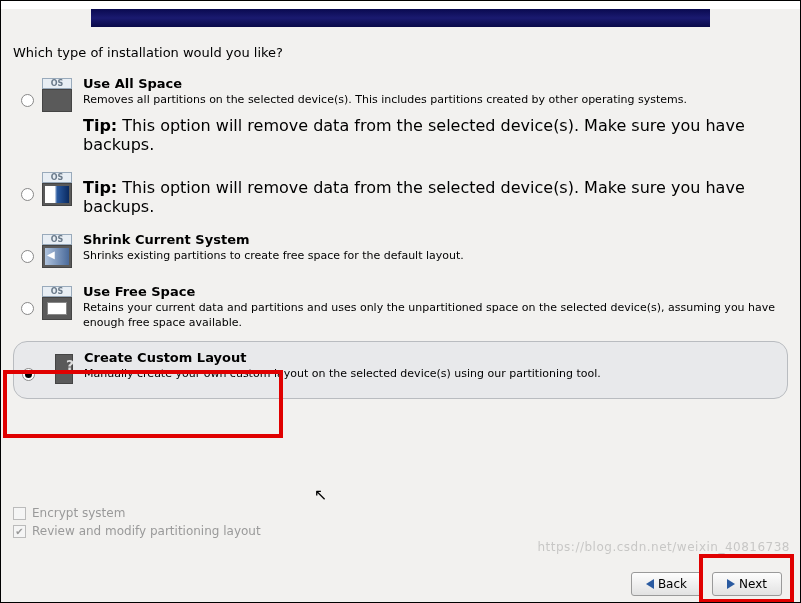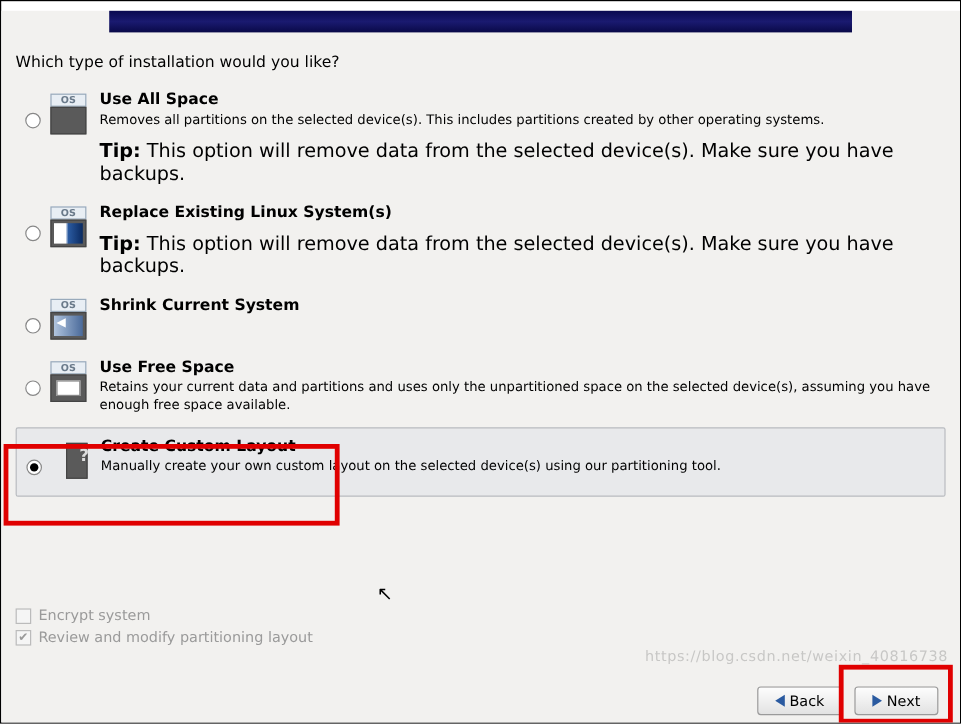--- a/index.html
+++ b/index.html
@@ -35,21 +35,21 @@
 }
 .opt-row {
   display: flex;
   align-items: flex-start;
   padding: 6px 4px 10px 4px;
   border-radius: 3px;
 }
 .opt-row.selected {
   background: #e8e9eb;
   border: 1px solid #b9bcc0;
-  border-radius: 2px;
+  border-radius: 14px;
   padding: 8px 4px 12px 4px;
 }
 .radio-col {
   width: 20px;
   display: flex;
   justify-content: center;
   padding-top: 18px;
 }
 .radio {
   width: 13px;
@@ -259,37 +259,37 @@
       <div class="radio-col">
           <span class="radio"></span>
         </div>
       <div class="icon-col">
         <div class="icon-disk">
           <span class="os-tag">OS</span>
           <div class="body gradient-blue"></div>
         </div>
       </div>
       <div class="text-col">
-        <div class="opt-title">Replace Existing Linux System(s)</div>
         <div class="opt-tip"><b>Tip:</b> <span>This option will remove data from the selected device(s).  Make sure you have backups.</span></div>
       </div>
     </div>
 
     <div class="opt-row">
       <div class="radio-col">
           <span class="radio"></span>
         </div>
       <div class="icon-col">
         <div class="icon-disk">
           <span class="os-tag">OS</span>
           <div class="body gradient-arrow"></div>
         </div>
       </div>
       <div class="text-col">
         <div class="opt-title">Shrink Current System</div>
+        <div class="opt-desc">Shrinks existing partitions to create free space for the default layout.</div>
       </div>
     </div>
 
     <div class="opt-row">
       <div class="radio-col">
           <span class="radio"></span>
         </div>
       <div class="icon-col">
         <div class="icon-disk">
           <span class="os-tag">OS</span>

